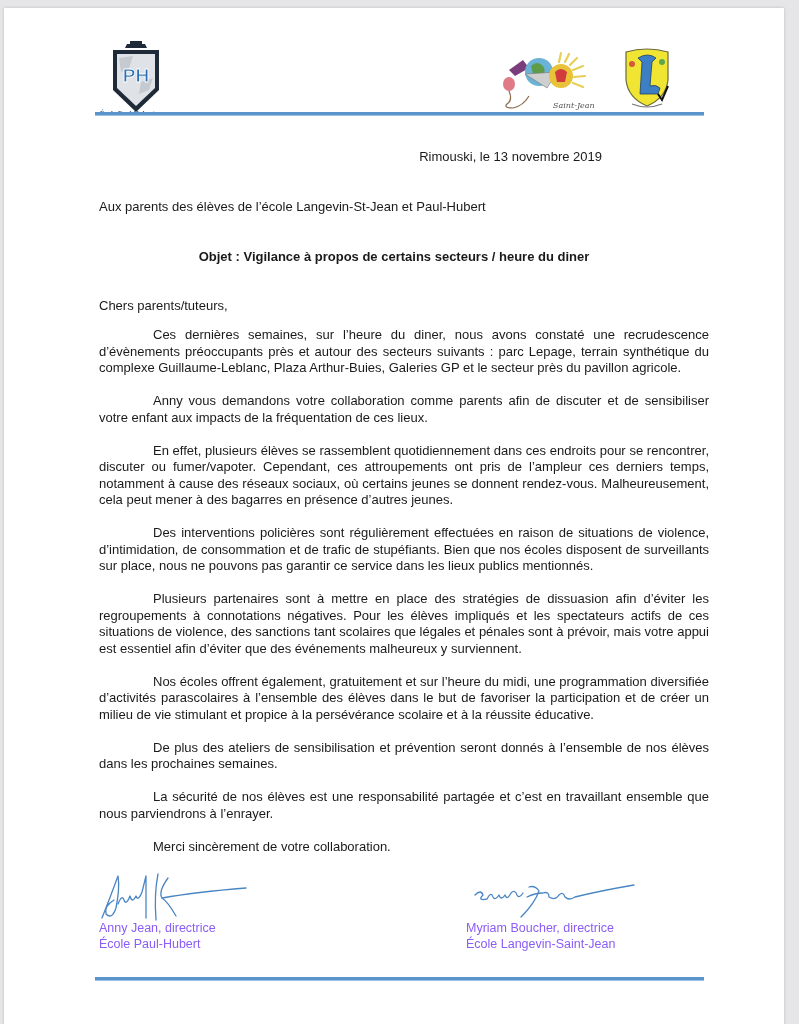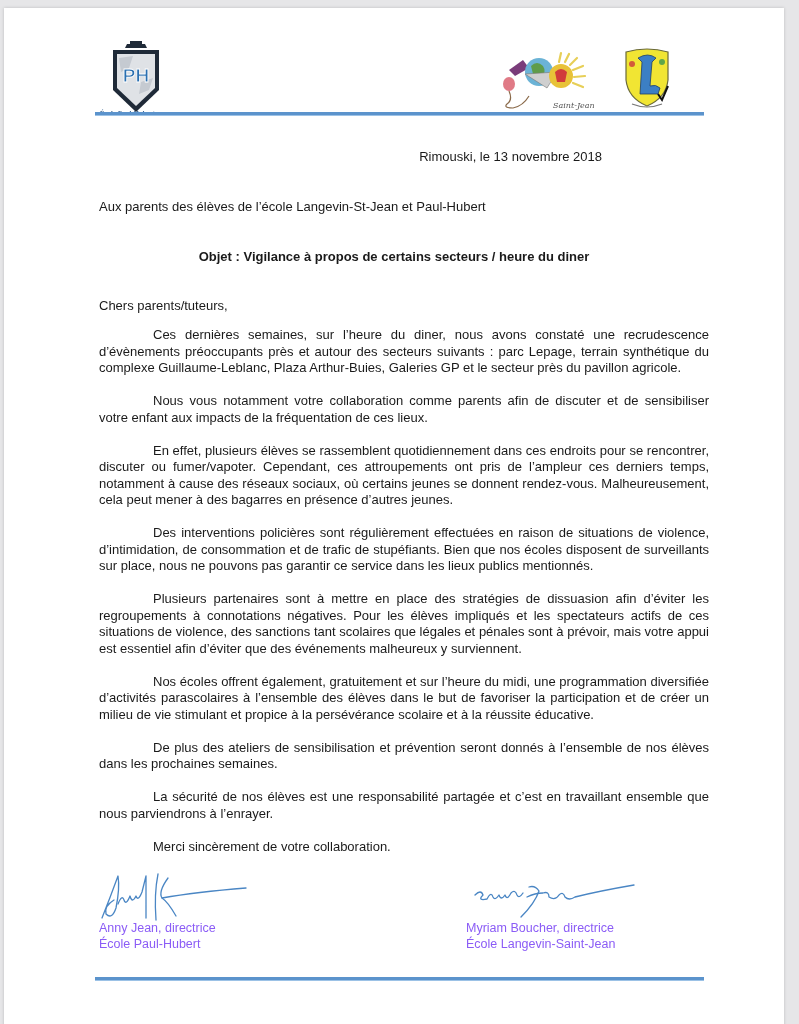--- a/index.html
+++ b/index.html
@@ -91,28 +91,28 @@
     <path d="M4 6 Q25 0 46 6 L46 34 Q44 52 25 60 Q6 52 4 34 Z" fill="#f1e533" stroke="#6a6a3a" stroke-width="1.2"></path>
     <path d="M16 12 Q26 6 34 12 L30 16 L28 40 Q34 38 38 42 L36 48 L18 48 L20 16 Z" fill="#3c7fc4" stroke="#1f3f66" stroke-width="0.8"></path>
     <circle cx="10" cy="18" r="3" fill="#d35a3a"></circle>
     <circle cx="40" cy="16" r="3" fill="#5fa64a"></circle>
     <path d="M36 48 L40 54 L46 40" stroke="#111" stroke-width="2" fill="none"></path>
     <path d="M10 58 Q25 64 40 58" stroke="#777" stroke-width="1.2" fill="none"></path>
   </svg>
 
   <div class="abs rule rule-top"></div>
 
-  <div class="abs txt date">Rimouski, le 13 novembre 2018</div>
+  <div class="abs txt date">Rimouski, le 13 novembre 2019</div>
   <div class="abs txt recipients">Aux parents des élèves de l’école Langevin-St-Jean et Paul-Hubert</div>
   <div class="abs txt subject">Objet : Vigilance à propos de certains secteurs / heure du diner</div>
   <div class="abs txt salutation">Chers parents/tuteurs,</div>
 
   <div class="abs body">
     <p>Ces dernières semaines, sur l’heure du diner, nous avons constaté une recrudescence d’évènements préoccupants près et autour des secteurs suivants : parc Lepage, terrain synthétique du complexe Guillaume-Leblanc, Plaza Arthur-Buies, Galeries GP et le secteur près du pavillon agricole.</p>
-    <p>Nous vous notamment votre collaboration comme parents afin de discuter et de sensibiliser votre enfant aux impacts de la fréquentation de ces lieux.</p>
+    <p>Anny vous demandons votre collaboration comme parents afin de discuter et de sensibiliser votre enfant aux impacts de la fréquentation de ces lieux.</p>
     <p>En effet, plusieurs élèves se rassemblent quotidiennement dans ces endroits pour se rencontrer, discuter ou fumer/vapoter. Cependant, ces attroupements ont pris de l’ampleur ces derniers temps, notamment à cause des réseaux sociaux, où certains jeunes se donnent rendez-vous. Malheureusement, cela peut mener à des bagarres en présence d’autres jeunes.</p>
     <p>Des interventions policières sont régulièrement effectuées en raison de situations de violence, d’intimidation, de consommation et de trafic de stupéfiants. Bien que nos écoles disposent de surveillants sur place, nous ne pouvons pas garantir ce service dans les lieux publics mentionnés.</p>
     <p>Plusieurs partenaires sont à mettre en place des stratégies de dissuasion afin d’éviter les regroupements à connotations négatives. Pour les élèves impliqués et les spectateurs actifs de ces situations de violence, des sanctions tant scolaires que légales et pénales sont à prévoir, mais votre appui est essentiel afin d’éviter que des événements malheureux y surviennent.</p>
     <p>Nos écoles offrent également, gratuitement et sur l’heure du midi, une programmation diversifiée d’activités parascolaires à l’ensemble des élèves dans le but de favoriser la participation et de créer un milieu de vie stimulant et propice à la persévérance scolaire et à la réussite éducative.</p>
     <p>De plus des ateliers de sensibilisation et prévention seront donnés à l’ensemble de nos élèves dans les prochaines semaines.</p>
     <p>La sécurité de nos élèves est une responsabilité partagée et c’est en travaillant ensemble que nous parviendrons à l’enrayer.</p>
     <p>Merci sincèrement de votre collaboration.</p>
   </div>
 
   <svg class="abs sig1" viewBox="0 0 160 58">

